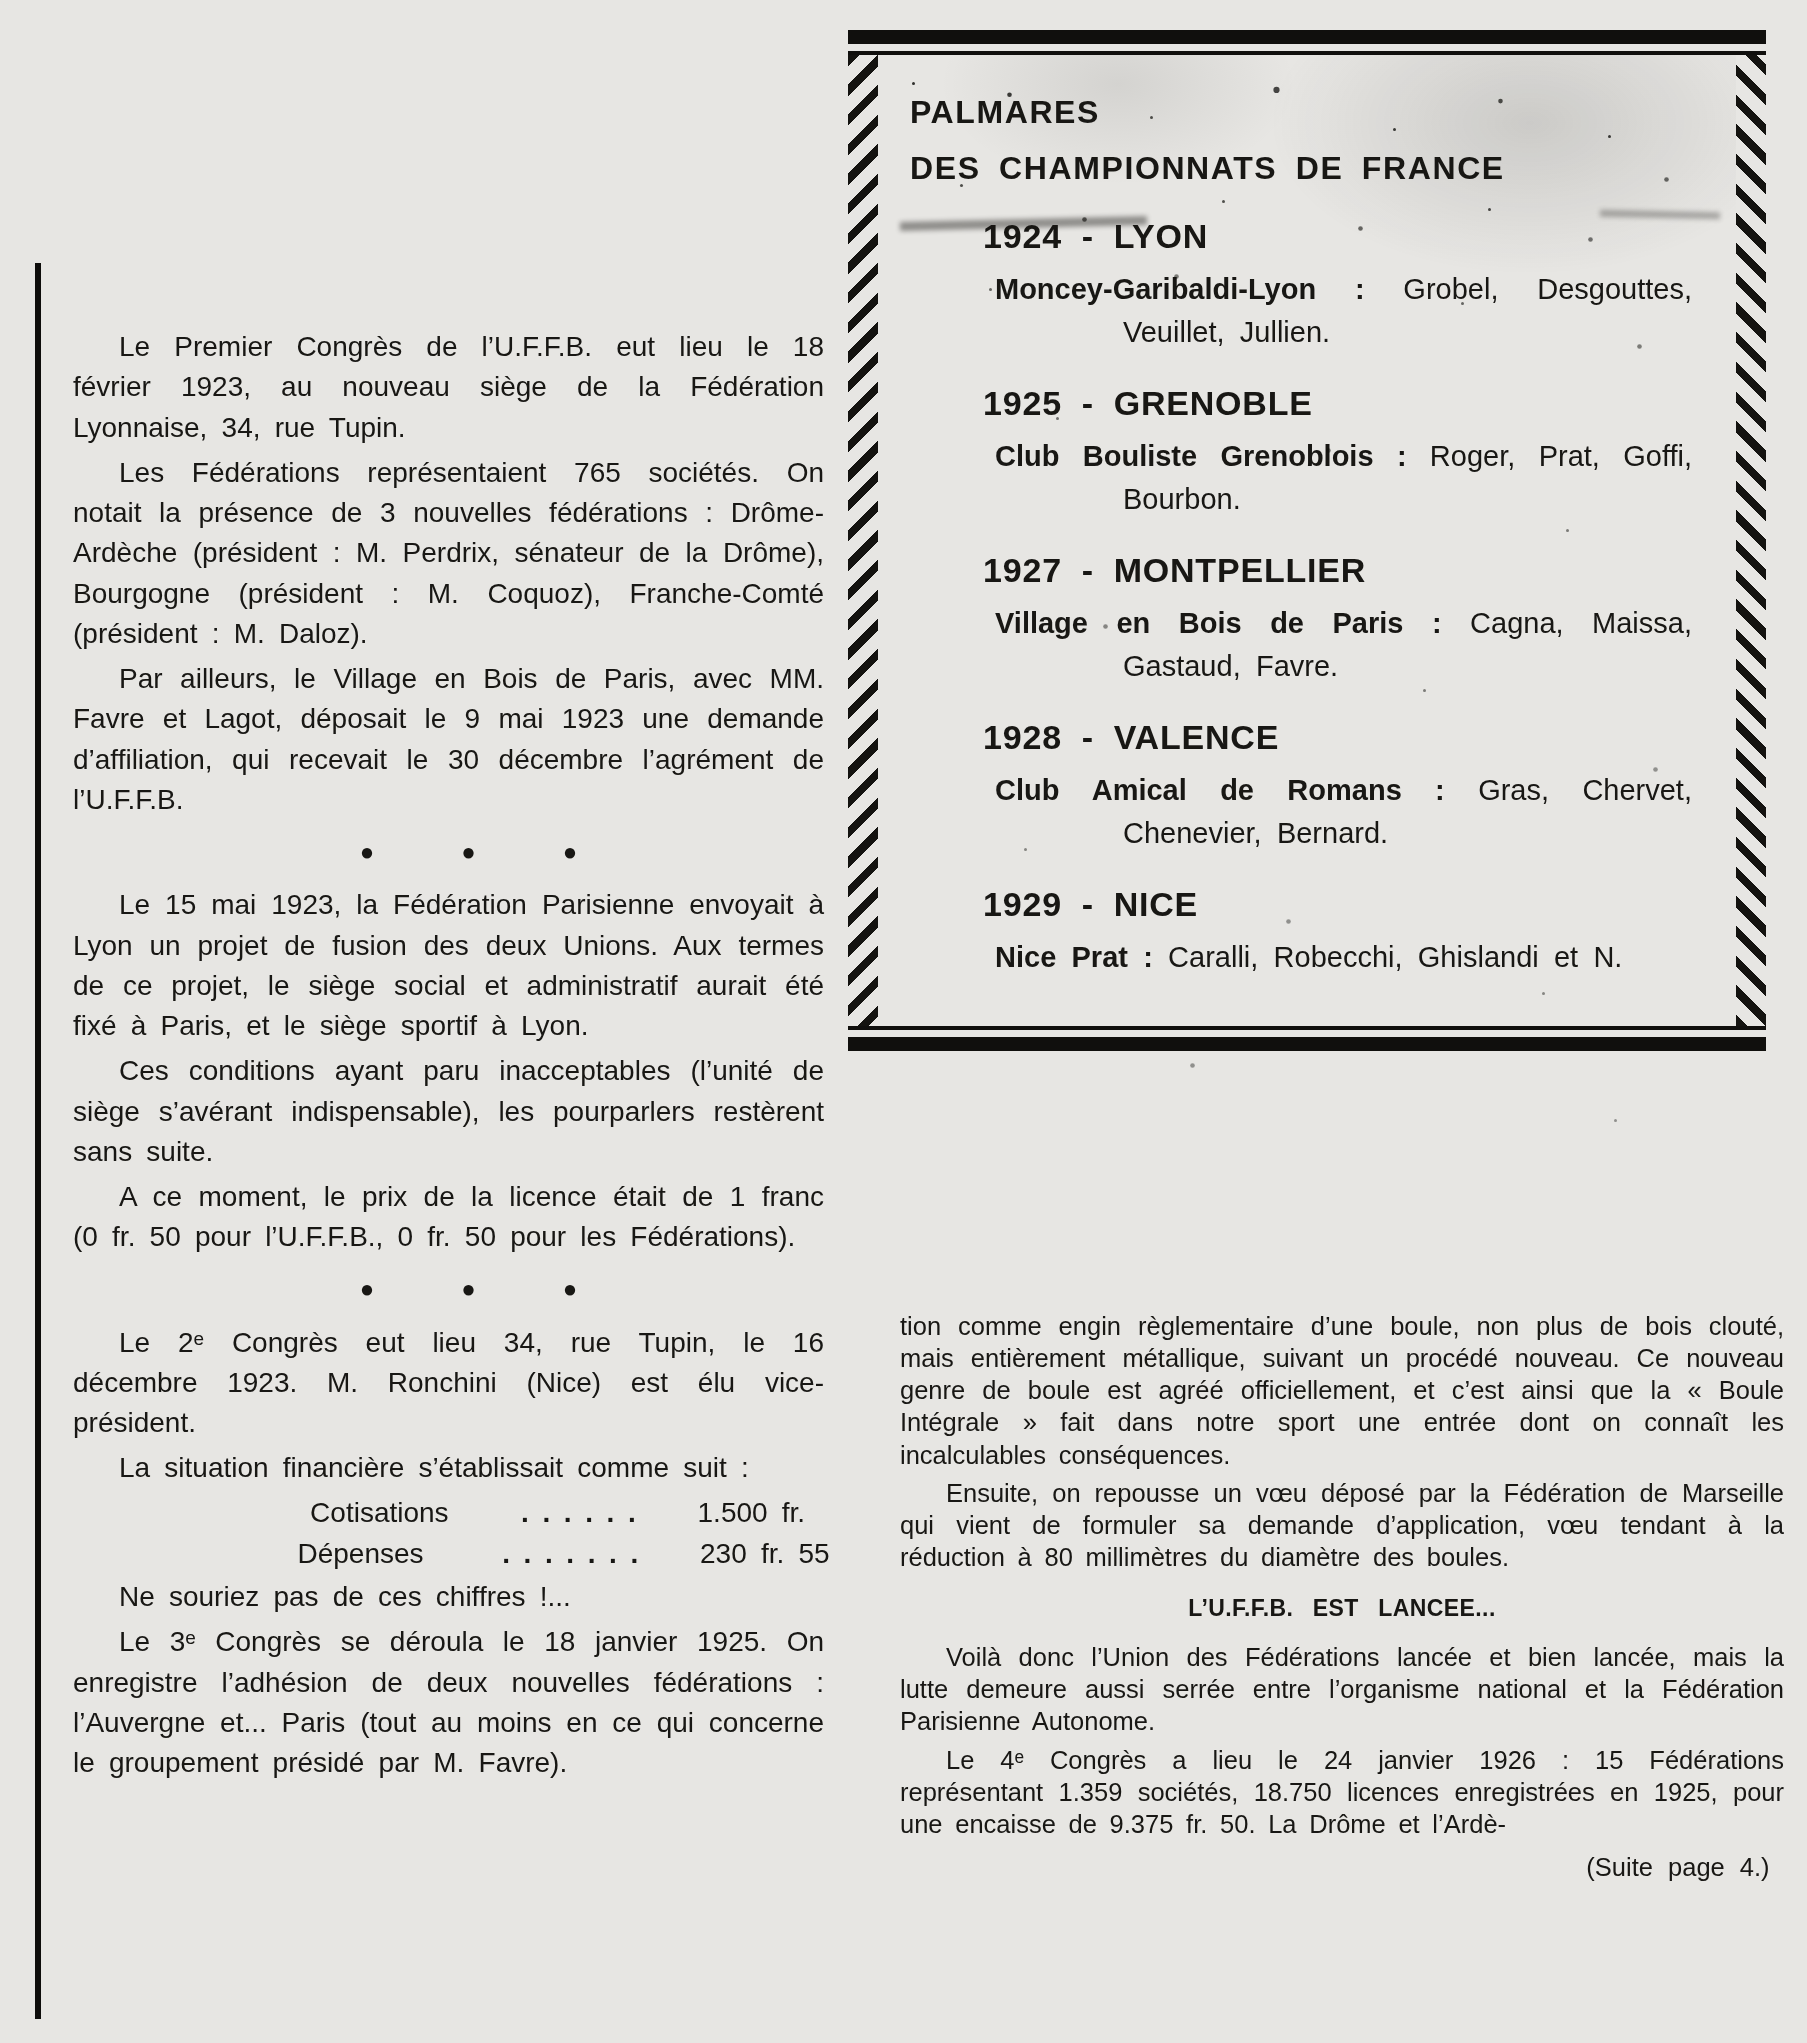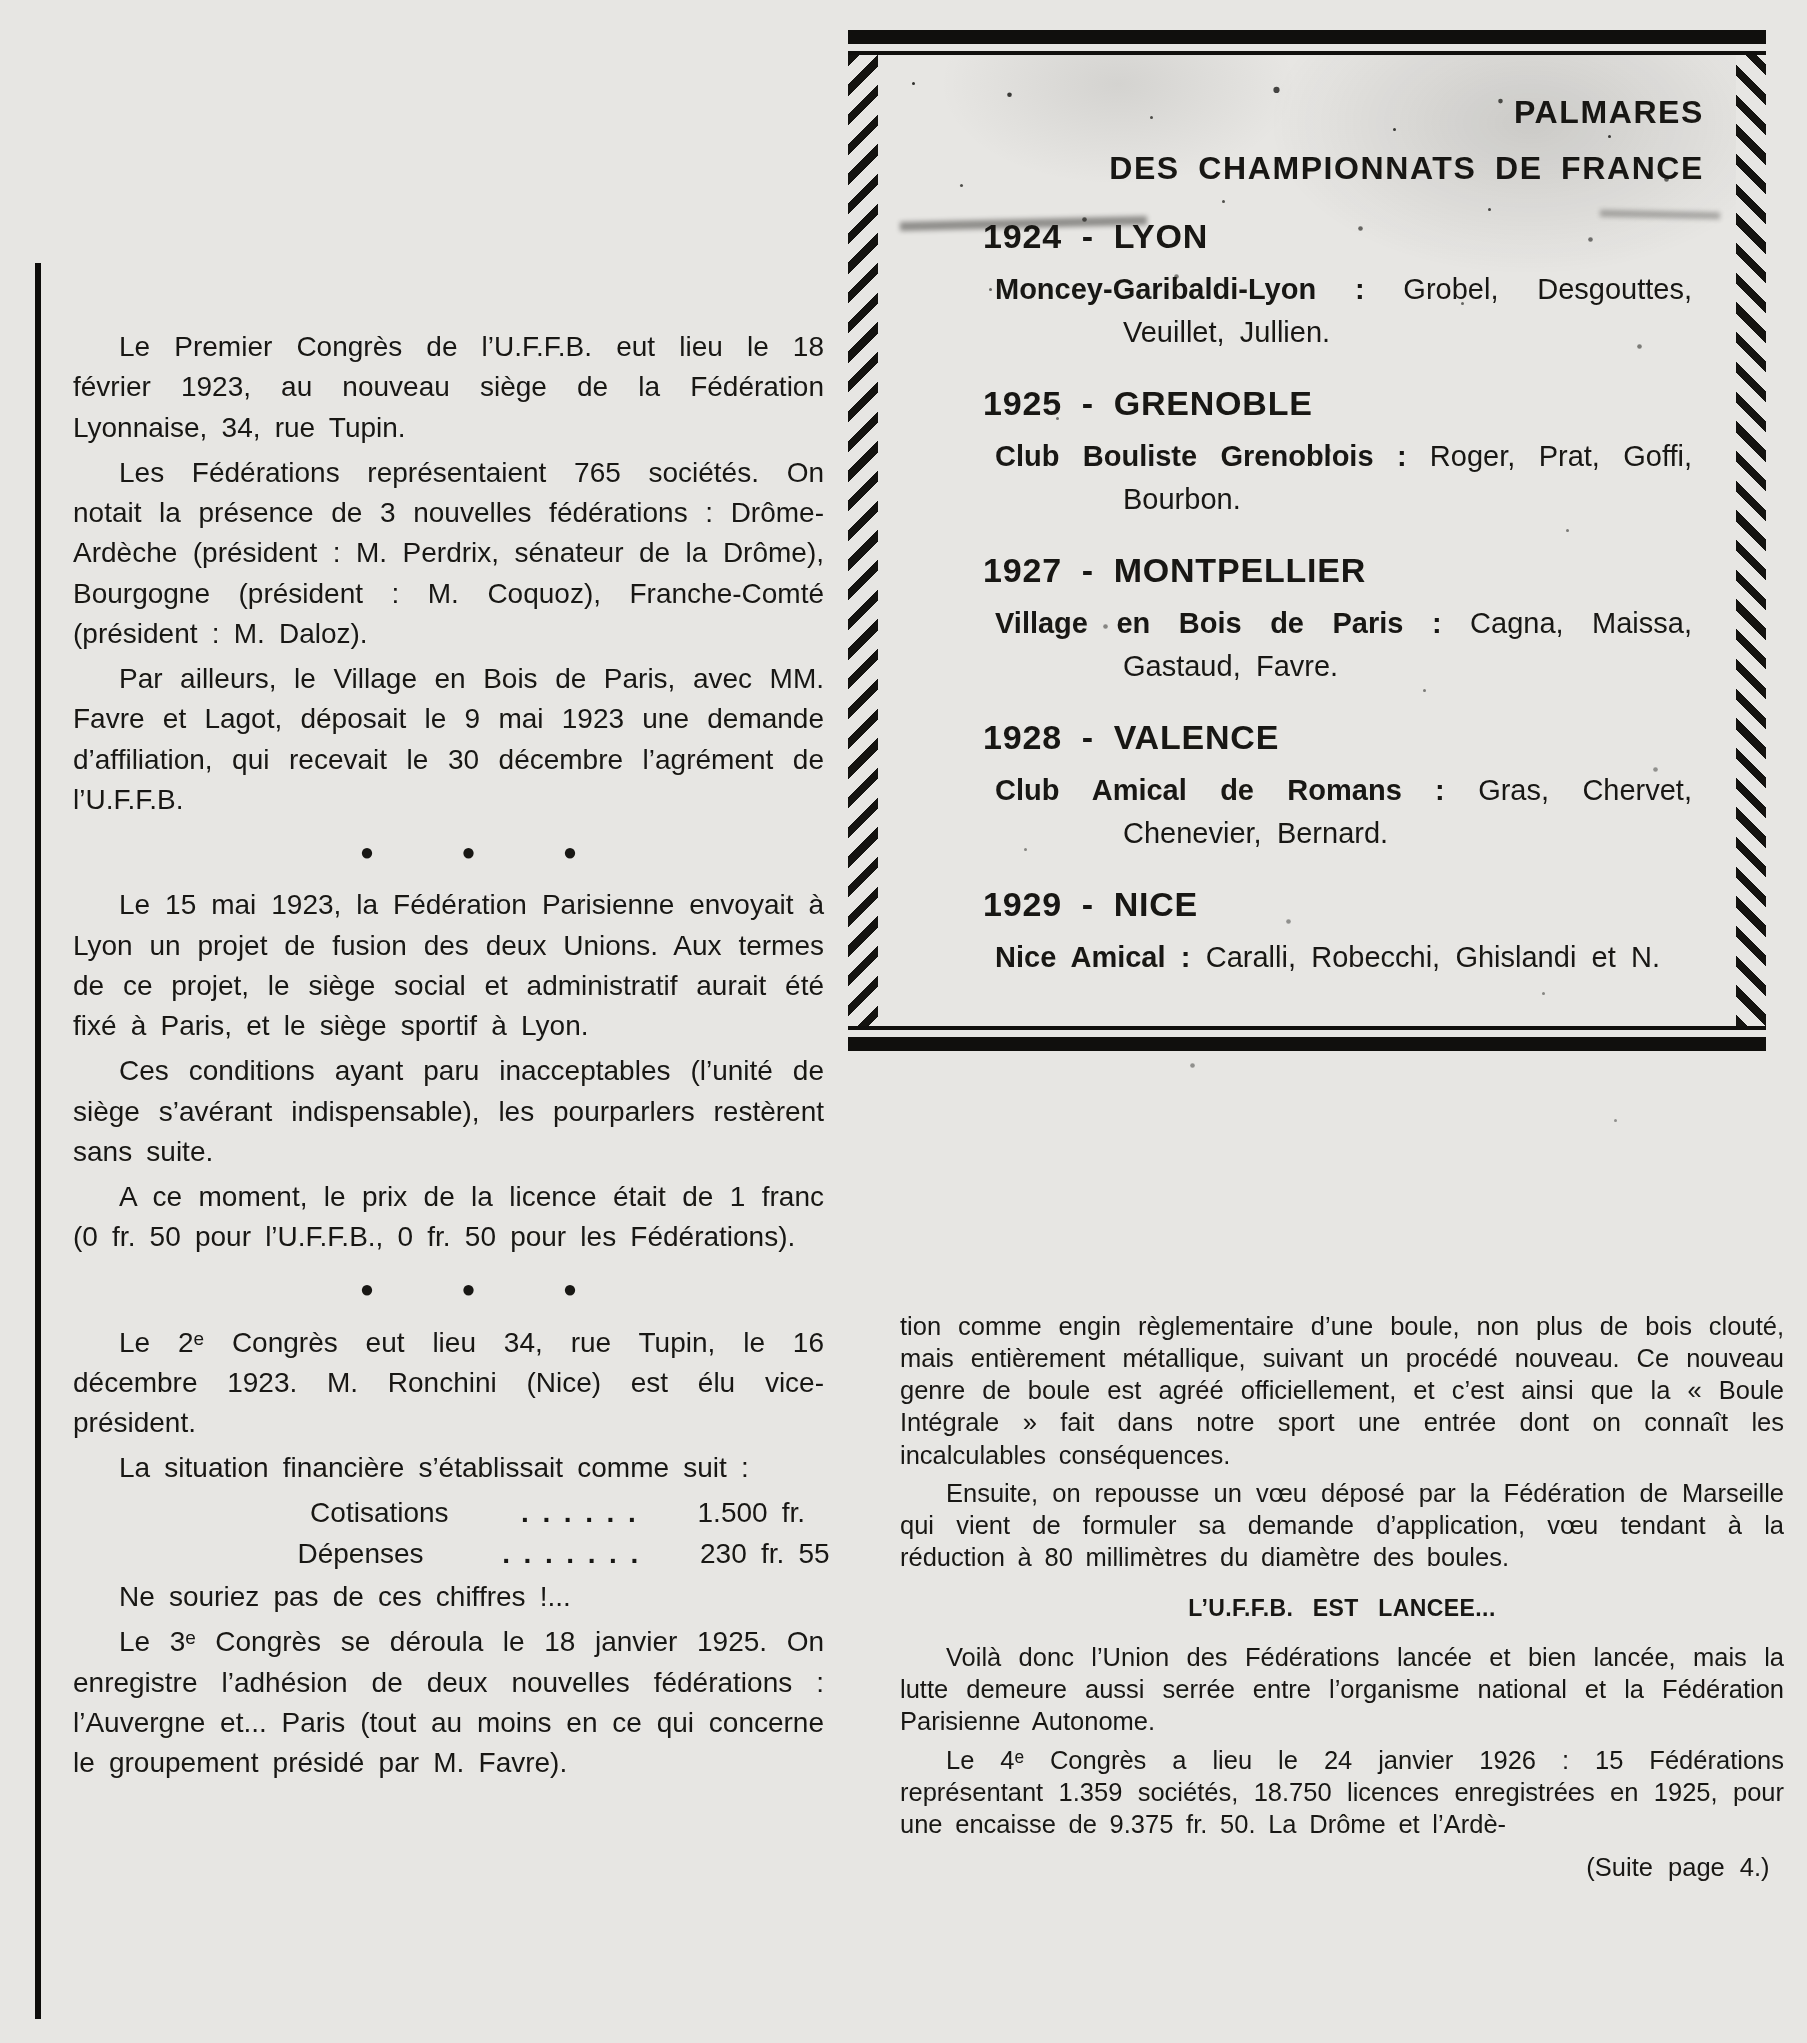--- a/index.html
+++ b/index.html
@@ -46,21 +46,21 @@
   .hatch.right{
     background-image:repeating-linear-gradient(45deg,#141310 0 8px,rgba(0,0,0,0) 8px 21px);
   }
   .box-content{
     flex:1;position:relative;padding:24px 32px 35px 32px;
     background:
       radial-gradient(ellipse 383px 223px at 76% 7%, rgba(20,20,18,0.13), rgba(20,20,18,0) 68%),
       radial-gradient(ellipse 255px 144px at 28% 3%, rgba(20,20,18,0.09), rgba(20,20,18,0) 70%);
   }
   .box-title{
-    text-align:right;font-weight:bold;font-size:32px;line-height:1.25;
+    text-align:left;font-weight:bold;font-size:32px;line-height:1.25;
     letter-spacing:1.6px;word-spacing:8px;
   }
   .box-title.first{margin-top:12.8px;}
   .box-title.second{margin-top:16px;}
   .entries{padding-left:73px;margin-top:11.2px;}
   .entry-year{
     font-weight:bold;font-size:34px;word-spacing:9.6px;letter-spacing:0.8px;
     margin:29px 0 9.6px 0;
   }
   .entry-club{
@@ -163,21 +163,21 @@
         <div class="entry">
           <div class="entry-year">1927 - MONTPELLIER</div>
           <p class="entry-club"><span class="club-name">Village en Bois de Paris :</span><span> Cagna, Maissa, Gastaud, Favre.</span></p>
         </div>
         <div class="entry">
           <div class="entry-year">1928 - VALENCE</div>
           <p class="entry-club"><span class="club-name">Club Amical de Romans :</span><span> Gras, Chervet, Chenevier, Bernard.</span></p>
         </div>
         <div class="entry">
           <div class="entry-year">1929 - NICE</div>
-          <p class="entry-club"><span class="club-name">Nice Amical :</span><span> Caralli, Robecchi, Ghislandi et N.</span></p>
+          <p class="entry-club"><span class="club-name">Nice Prat :</span><span> Caralli, Robecchi, Ghislandi et N.</span></p>
         </div>
       </div>
     </div>
     <div class="hatch right"></div>
   </div>
   <div class="bar thin"></div>
   <div class="gap8"></div>
   <div class="bar thick"></div>
 </div>
 

